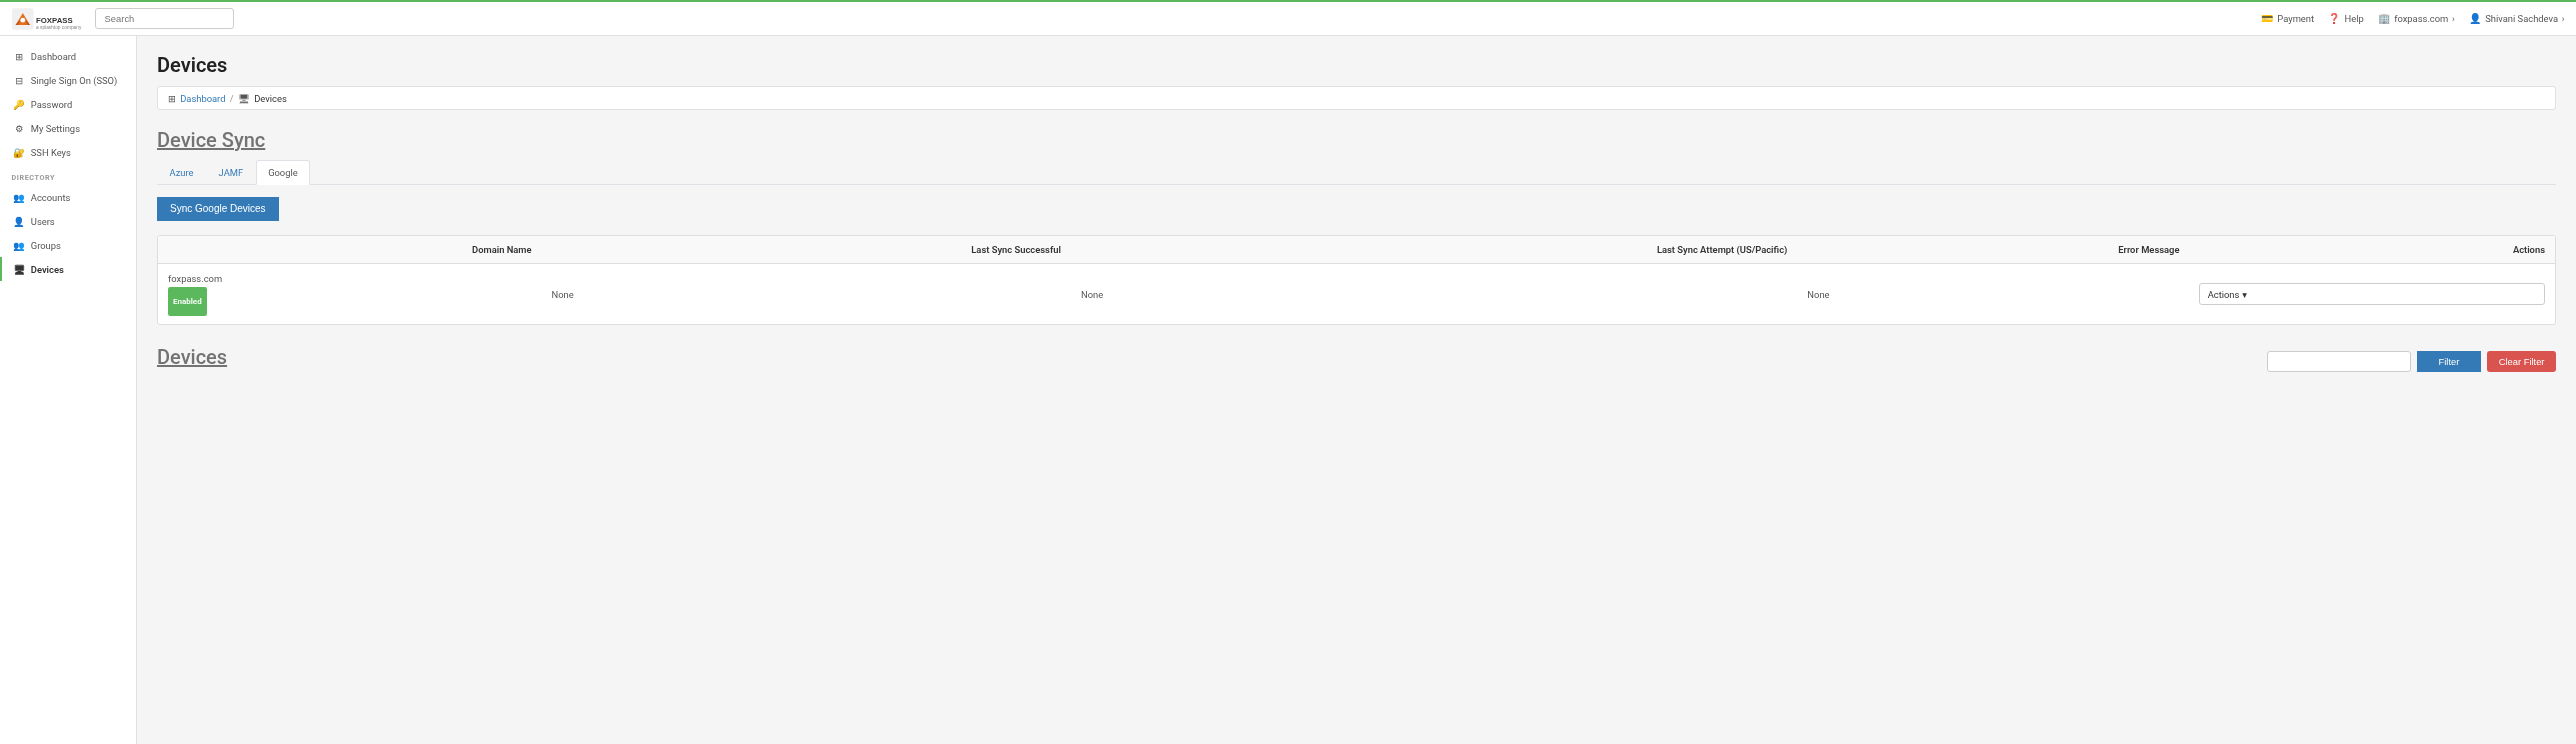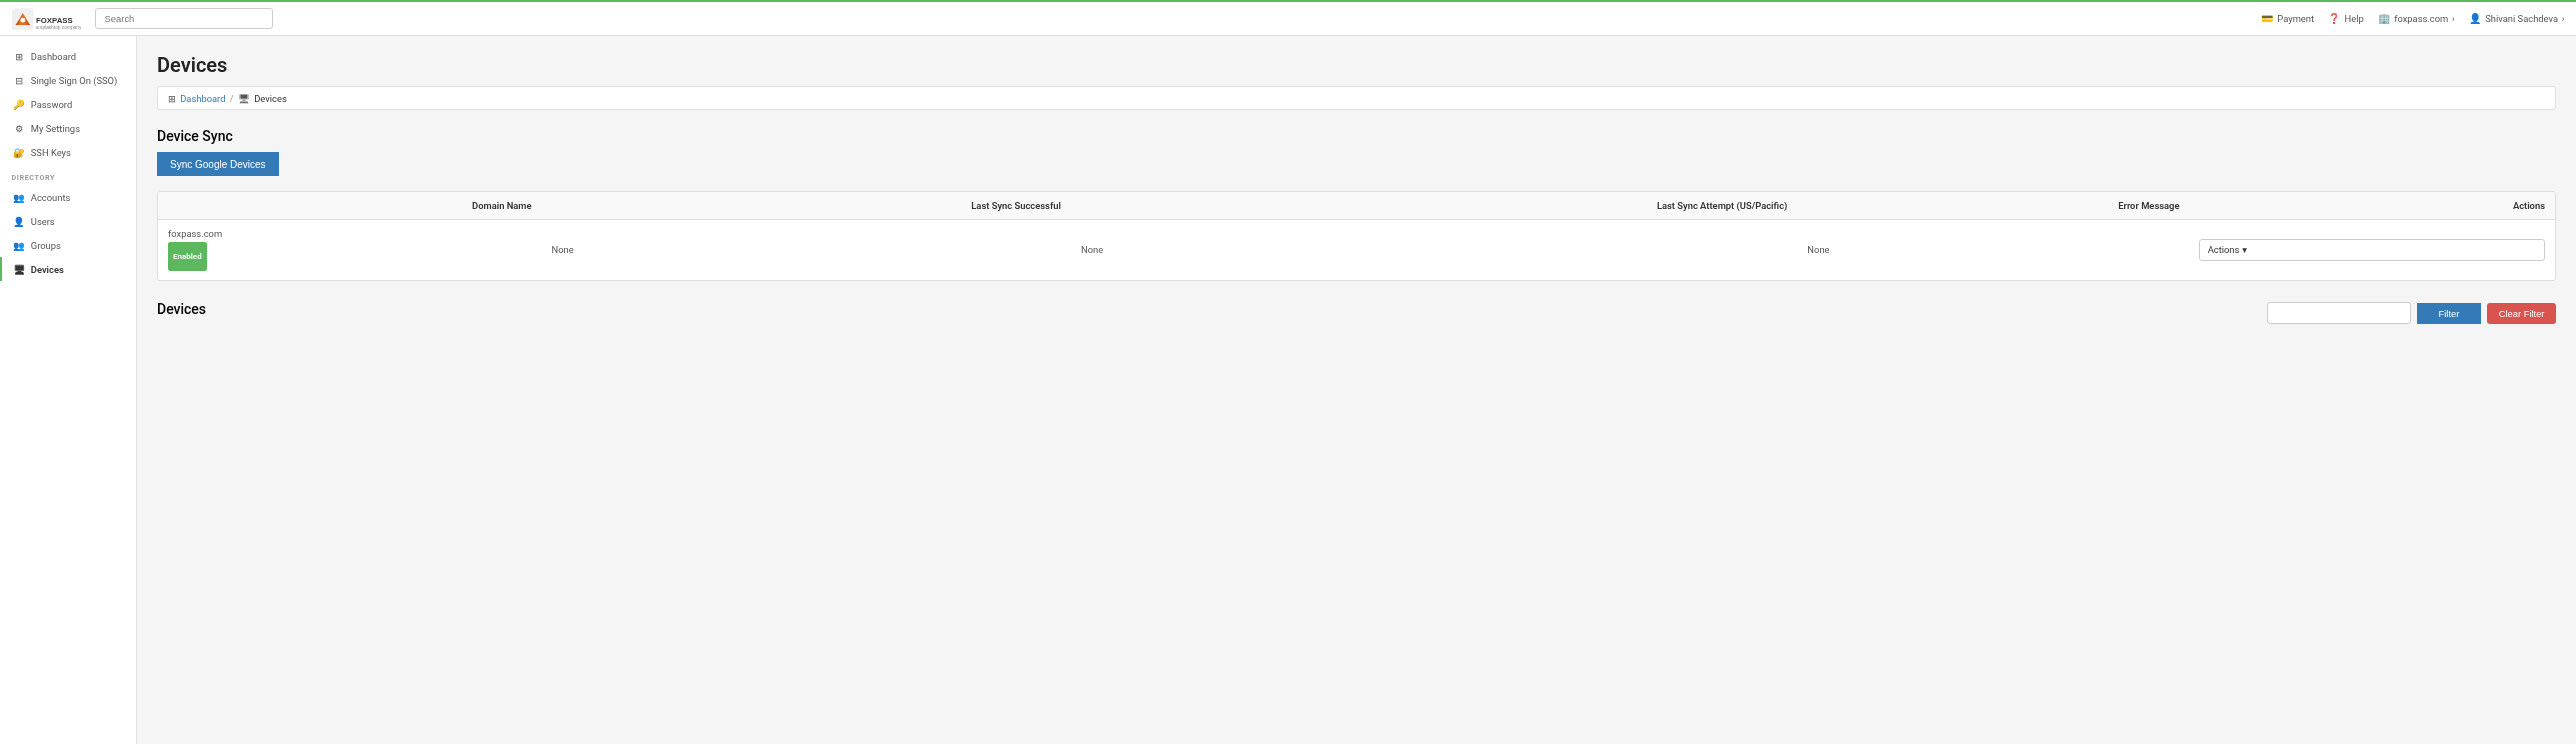--- a/index.html
+++ b/index.html
@@ -8,21 +8,21 @@
     
     .topnav {
       display: flex; align-items: center; background: #fff;
       border-bottom: 0.7px solid #e0e0e0; padding: 0 11.5px; height: 36px;
       position: fixed; top: 0; left: 0; right: 0; z-index: 100;
       border-top: 2.2px solid #5cb85c;
     }
     .logo-area { display: flex; align-items: flex-start; gap: 4.3px; margin-right: 11.5px; }
     .search-box {
       border: 0.7px solid #ccc; border-radius: 2.9px; padding: 3.6px 8.6px;
-      font-size: 9.4px; width: 178px; color: #888; outline: none;
+      font-size: 9.4px; width: 139px; color: #888; outline: none;
     }
     .nav-right { margin-left: auto; display: flex; align-items: center; gap: 14.4px; }
     .nav-right-item { display: flex; align-items: center; gap: 3.6px; font-size: 9.4px; color: #555; cursor: pointer; }
     .nav-icon { font-size: 10px; }
 
     
     .sidebar {
       position: fixed; top: 36px; left: 0; bottom: 0; width: 137px;
       background: #fff; border-right: 0.7px solid #e0e0e0; overflow-y: auto;
       padding-top: 8.6px;
@@ -49,21 +49,21 @@
 
     .breadcrumb {
       display: flex; align-items: center; gap: 4.3px;
       background: #fff; border: 0.7px solid #e0e0e0; border-radius: 2.9px;
       padding: 5.8px 10px; margin-bottom: 17.3px; font-size: 9.4px;
     }
     .breadcrumb a { color: #337ab7; text-decoration: none; }
     .breadcrumb-sep { color: #999; }
     .breadcrumb-icon { font-size: 9.4px; color: #555; }
 
-    .section-title { font-size: 14px; font-weight: 500; margin-bottom: 8.6px; color: #000000; }
+    .section-title { font-size: 20px; font-weight: 500; margin-bottom: 8.6px; color: #737373; text-decoration: underline; }
 
     
     .tabs { display: flex; gap: 0; margin-bottom: 11.5px; border-bottom: 0.7px solid #dee2e6; }
     .tab-item {
       padding: 5.8px 11.5px; cursor: pointer; font-size: 9.4px; color: #337ab7;
       border: 0.7px solid transparent; border-radius: 2.9px 2.9px 0 0;
       margin-bottom: -0.7px; text-decoration: none;
     }
     .tab-item.active {
       color: #555; background: #fff; border-color: #dee2e6 #dee2e6 #fff;
@@ -207,20 +207,25 @@
     <span class="breadcrumb-icon">⊞</span>
     <a href="#">Dashboard</a>
     <span class="breadcrumb-sep">/</span>
     <span class="breadcrumb-icon">🖥</span>
     <span>Devices</span>
   </div>
 
   
   <h2 class="section-title">Device Sync</h2>
 
+  <div class="tabs">
+    <span class="tab-item">Azure</span>
+    <span class="tab-item">JAMF</span>
+    <span class="tab-item active">Google</span>
+  </div>
 
   <button class="sync-btn">Sync Google Devices</button>
 
   <div class="table-container">
     <table>
       <thead>
         <tr>
           <th>Domain Name</th>
           <th>Last Sync Successful</th>
           <th>Last Sync Attempt (US/Pacific)</th>

